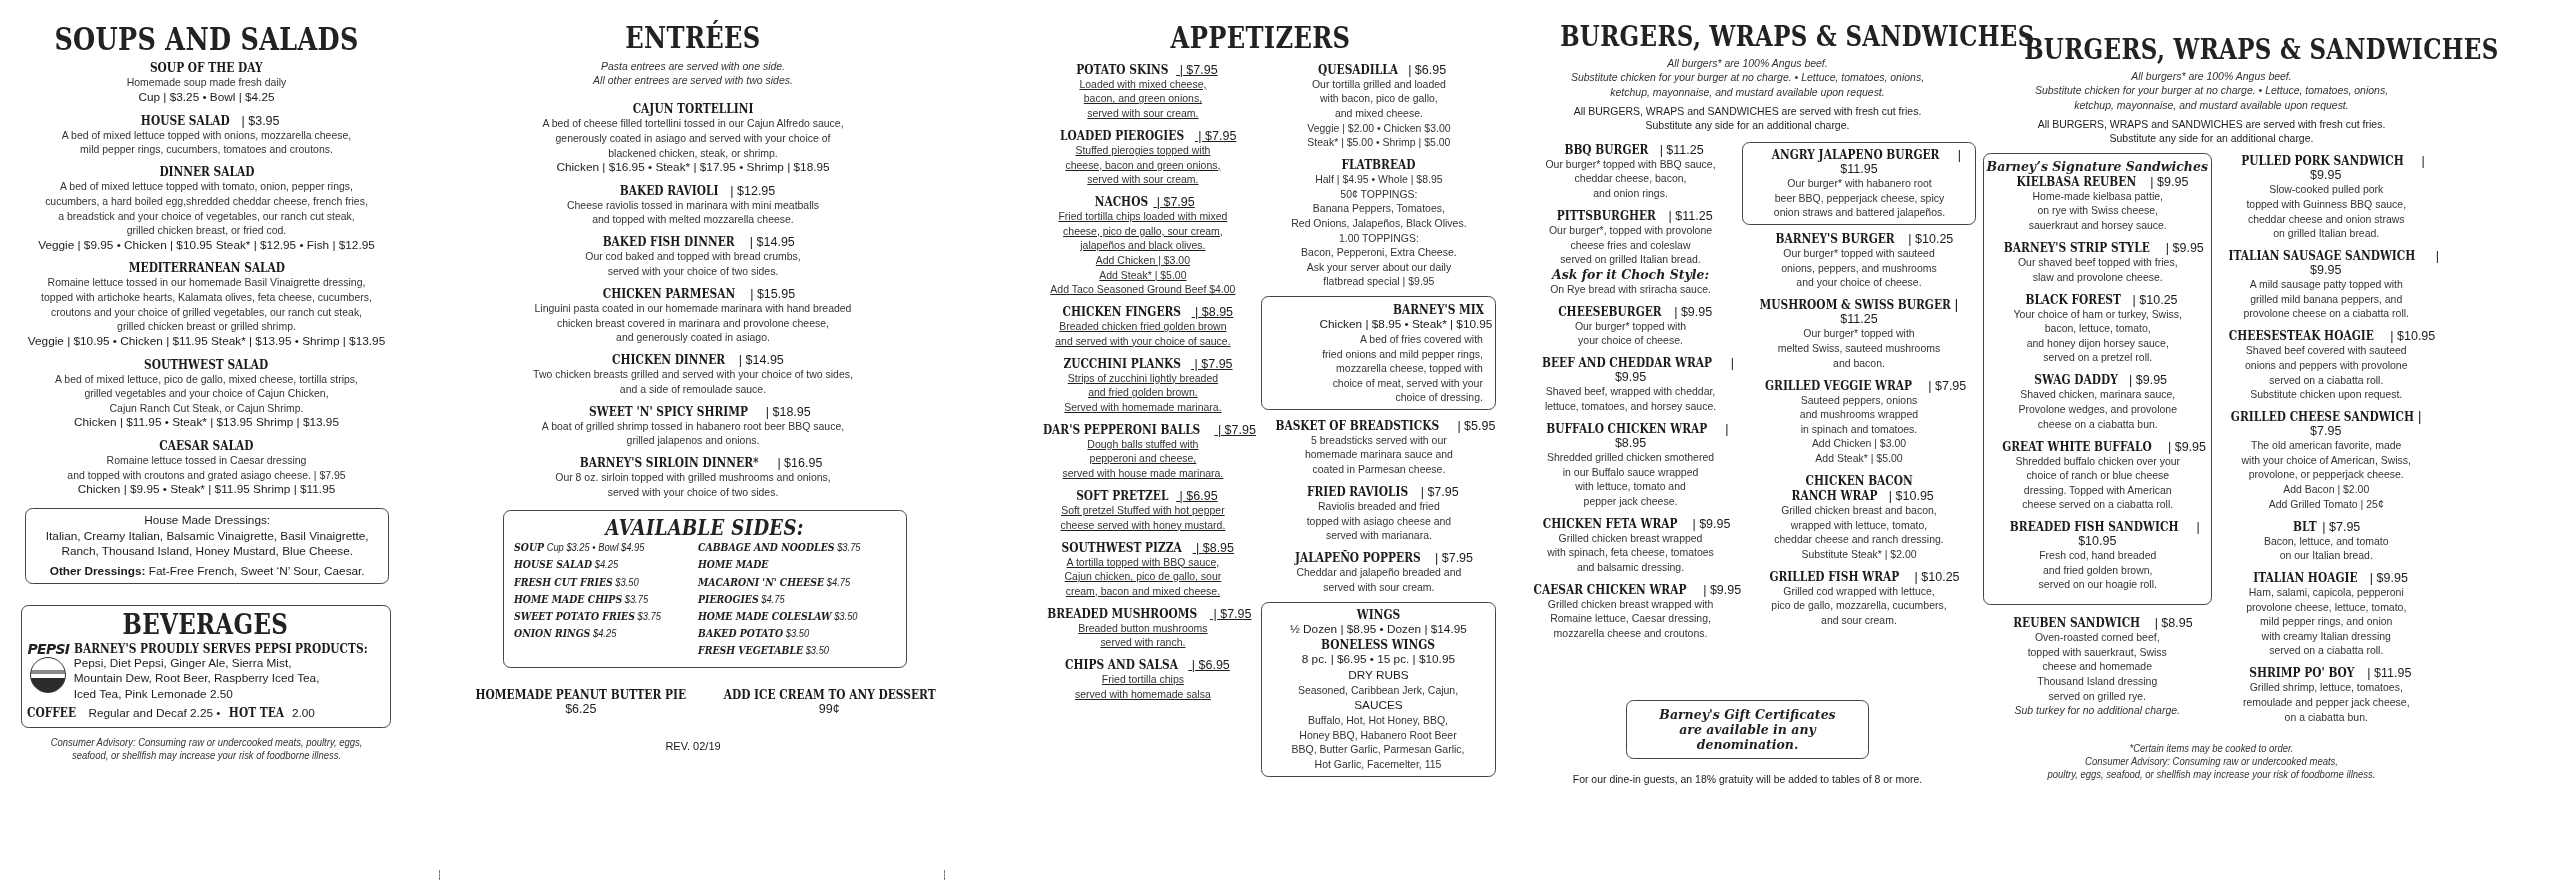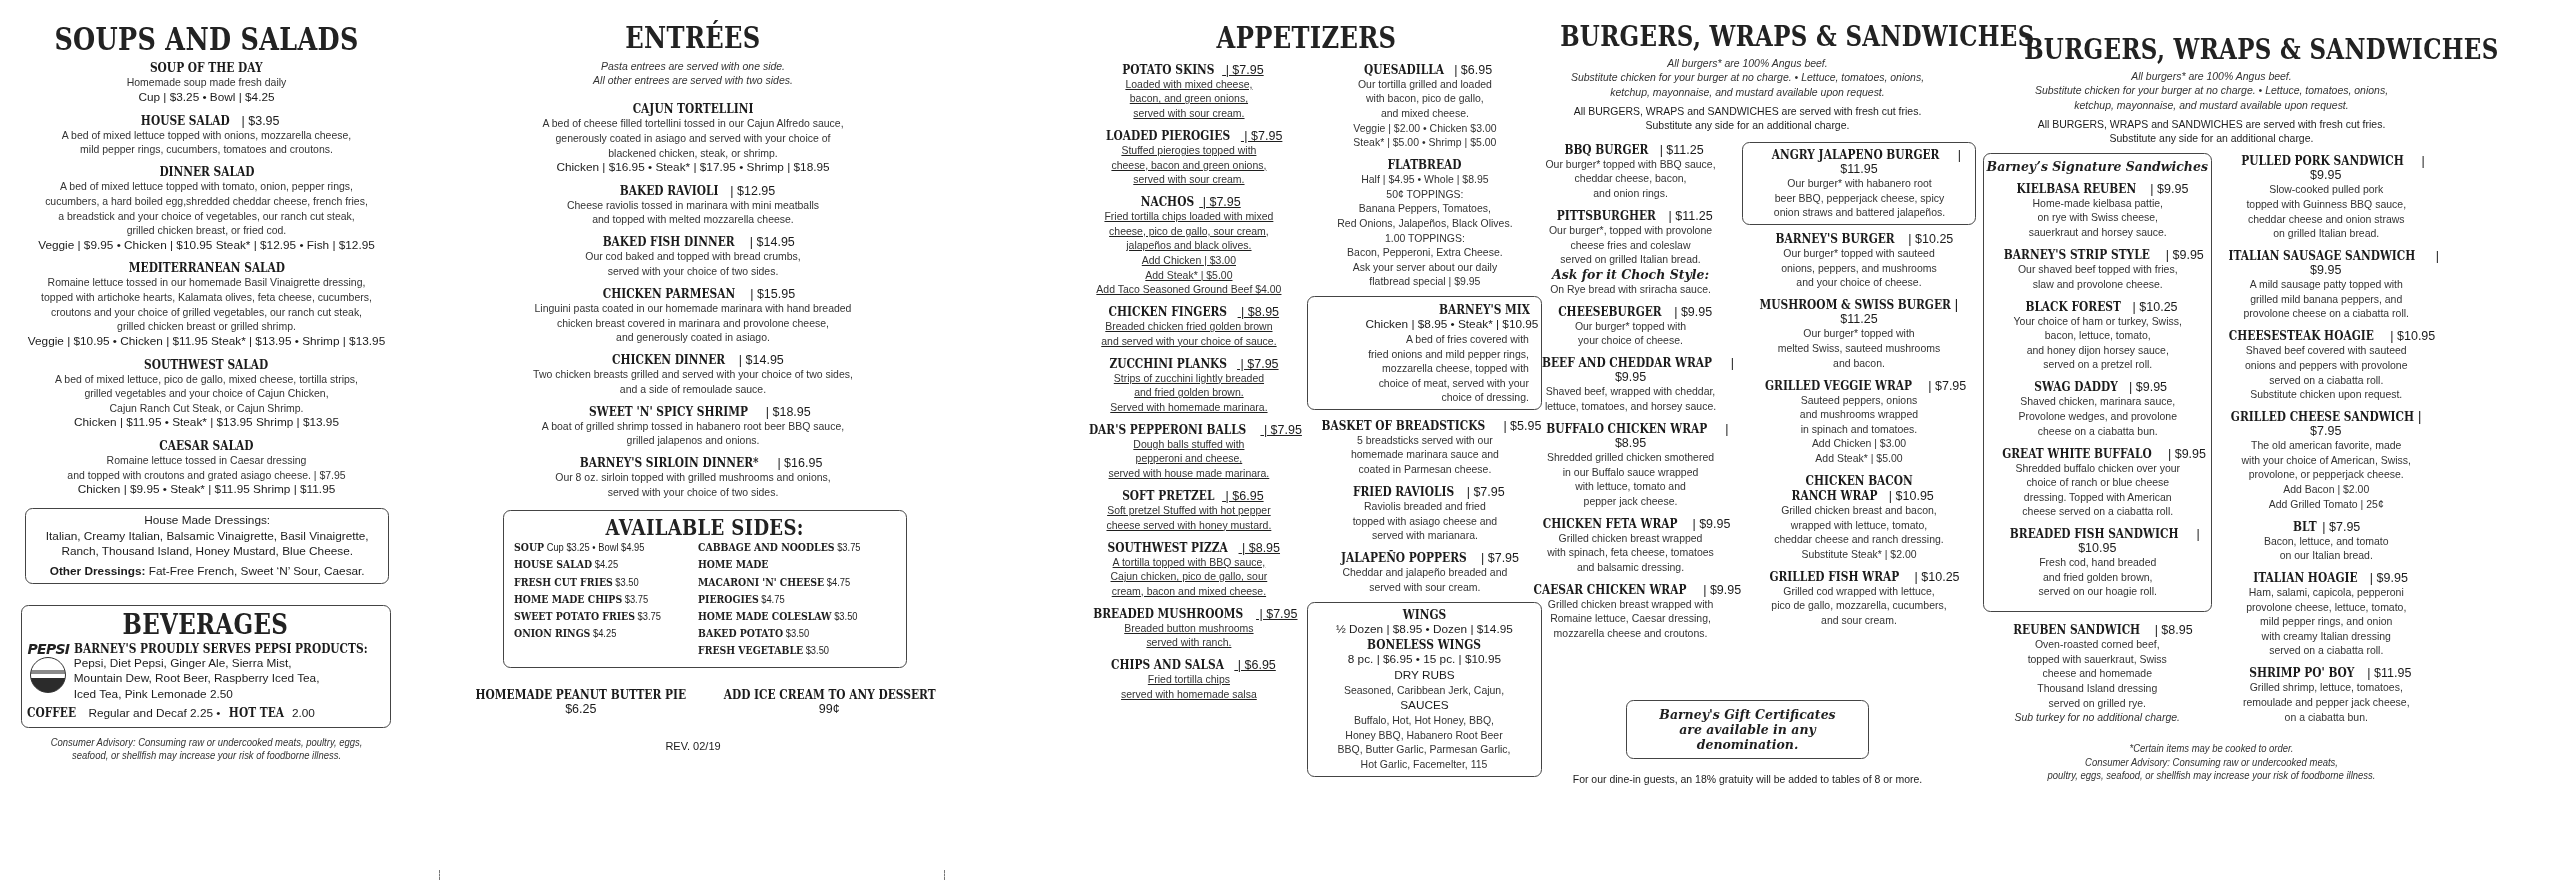--- a/index.html
+++ b/index.html
@@ -140,21 +140,21 @@
         <div><span class="ititle">SWEET 'N' SPICY SHRIMP</span><span class="price"> | $18.95</span></div>
         <div class="desc">A boat of grilled shrimp tossed in habanero root beer BBQ sauce,</div>
         <div class="desc">grilled jalapenos and onions.</div>
       </div>
       <div class="item">
         <div><span class="ititle">BARNEY'S SIRLOIN DINNER*</span><span class="price"> | $16.95</span></div>
         <div class="desc">Our 8 oz. sirloin topped with grilled mushrooms and onions,</div>
         <div class="desc">served with your choice of two sides.</div>
       </div>
     </div>
-  <div class="box" style="margin:10.3px 22px 0 46px;padding:4.4px 10.3px 7.4px;">
+  <div class="box" style="margin:10.3px 22px 0 46px;padding:4.4px 10.3px 7.4px;font-style:italic;">
     <div class="h1" style="font-size:22px;">AVAILABLE SIDES:</div>
     <div class="sidegrid">
       <div class="col" id="sides-left">
           <div class="sideitem"><span>SOUP</span><span class="p"> Cup $3.25 • Bowl $4.95</span></div>
           <div class="sideitem"><span>HOUSE SALAD</span><span class="p">  $4.25</span></div>
           <div class="sideitem"><span>FRESH CUT FRIES</span><span class="p"> $3.50</span></div>
           <div class="sideitem"><span>HOME MADE CHIPS</span><span class="p"> $3.75</span></div>
           <div class="sideitem"><span>SWEET POTATO FRIES</span><span class="p"> $3.75</span></div>
           <div class="sideitem"><span>ONION RINGS</span><span class="p"> $4.25</span></div>
         </div>
@@ -169,21 +169,21 @@
         </div>
     </div>
   </div>
   <div class="cols" style="margin-top:19px;">
     <div class="col"><div class="ititle">HOMEMADE PEANUT BUTTER PIE</div><div class="price">$6.25</div></div>
     <div class="col"><div class="ititle">ADD ICE CREAM TO ANY DESSERT</div><div class="price">99¢</div></div>
   </div>
   <div class="price" style="font-size:11px;margin-top:24px;">REV. 02/19</div>
 </div>
 
-<div class="page" style="left:1056px;width:501px;padding-top:22px;">
+<div class="page" style="left:1010px;width:501px;padding-top:22px;">
   <h1 class="h1">APPETIZERS</h1>
   <div class="cols" style="margin-top:7.4px;">
     <div class="col" id="ap-left" style="padding-left:14.7px;text-decoration:underline;">
         <div class="item">
           <div><span class="ititle">POTATO SKINS</span><span class="price"> | $7.95</span></div>
           <div class="desc">Loaded with mixed cheese,</div>
           <div class="desc">bacon, and green onions,</div>
           <div class="desc">served with sour cream.</div>
         </div>
         <div class="item">
@@ -429,21 +429,21 @@
       <div>Substitute chicken for your burger at no charge. • Lettuce, tomatoes, onions,</div>
       <div>ketchup, mayonnaise, and mustard available upon request.</div>
     </div>
   <div id="sw-notes" class="desc" style="margin-top:4.4px;color:#1b1b1b;">
       <div>All BURGERS, WRAPS and SANDWICHES are served with fresh cut fries.</div>
       <div>Substitute any side for an additional charge.</div>
     </div>
   <div class="cols" style="margin-top:7.4px;">
     <div class="col">
       <div class="box" style="padding:4.4px 1.5px;">
-        <div class="script" style="margin-bottom:7px;">Barney’s Signature Sandwiches</div>
+        <div class="script" style="margin-bottom:0;">Barney’s Signature Sandwiches</div>
         <div id="sw-sig">
             <div class="item">
               <div><span class="ititle">KIELBASA REUBEN</span><span class="price"> | $9.95</span></div>
               <div class="desc">Home-made kielbasa pattie,</div>
               <div class="desc">on rye with Swiss cheese,</div>
               <div class="desc">sauerkraut and horsey sauce.</div>
             </div>
             <div class="item">
               <div><span class="ititle">BARNEY'S STRIP STYLE</span><span class="price"> | $9.95</span></div>
               <div class="desc">Our shaved beef topped with fries,</div>

